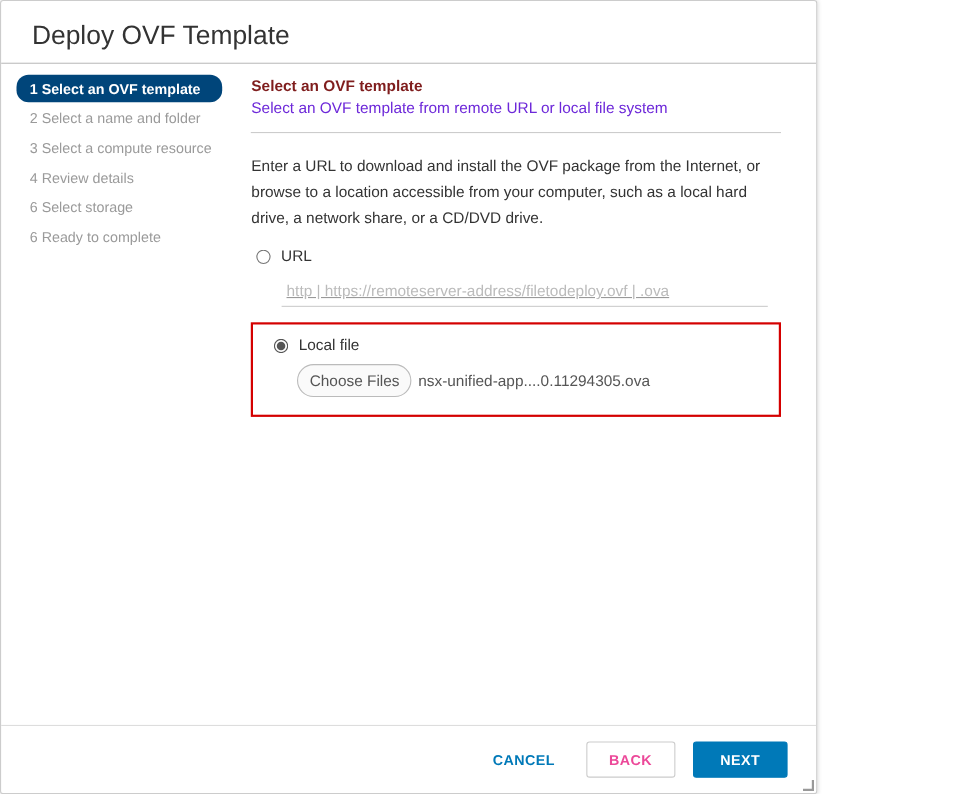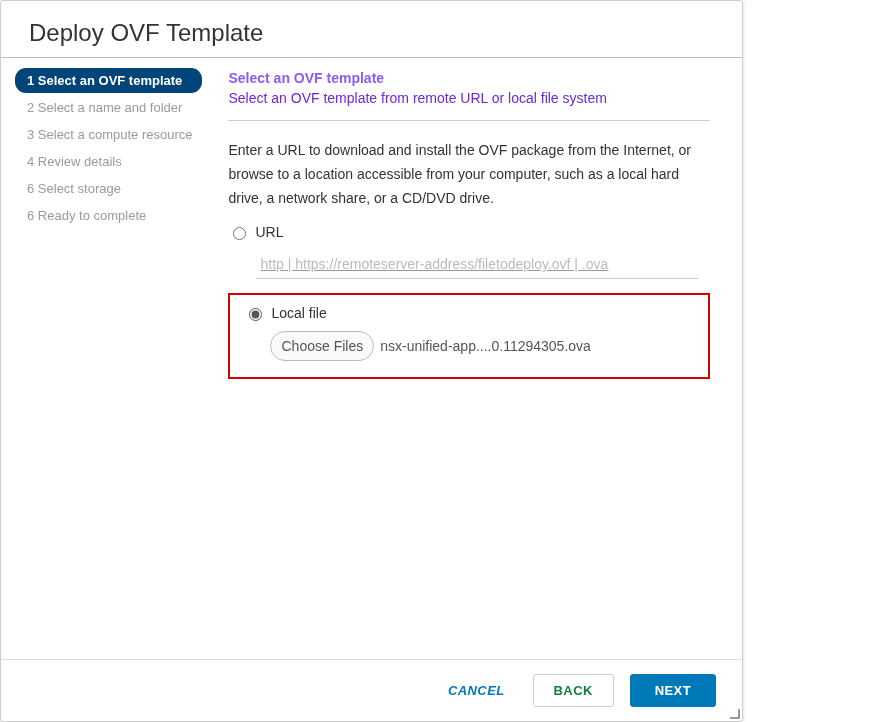--- a/index.html
+++ b/index.html
@@ -50,21 +50,21 @@
     background:#00457a;
     color:#fff;
     font-weight:600;
   }
   .content {
     flex:1 1 auto;
     padding:12px 24px 0 18px;
     overflow:auto;
   }
   .section-title {
-    font-weight:600; font-size:14px; color:#8b5cf6;
+    font-weight:600; font-size:14px; color:#7f1d1d;
   }
   .section-sub {
     font-size:14px; color:#6d28d9; margin-top:4px;
   }
   .hr { border:none; border-top:1px solid #ccc; margin:14px 0 18px 0; }
   .desc { font-size:14px; color:#333; line-height:1.7; }
   .opt-row {
     display:flex; align-items:center; gap:6px; margin-top:14px; font-size:14px;
   }
   .url-input {
@@ -102,24 +102,24 @@
     border-top:1px solid #ddd;
     display:flex;
     justify-content:flex-end;
     align-items:center;
     gap:16px;
     padding:14px 26px;
   }
   .btn-text {
     background:none; border:none; color:#0079b8;
     font-weight:600; font-size:13px; letter-spacing:0.4px;
-    padding:8px 12px; cursor:pointer;font-style:italic;
+    padding:8px 12px; cursor:pointer;
   }
   .btn-outline {
-    background:#fff; border:1px solid #ccc; color:#15803d;
+    background:#fff; border:1px solid #ccc; color:#ec4899;
     font-weight:600; font-size:13px; letter-spacing:0.4px;
     padding:8px 20px; border-radius:3px; cursor:default;
   }
   .btn-primary {
     background:#0079b8; border:1px solid #0079b8; color:#fff;
     font-weight:600; font-size:13px; letter-spacing:0.4px;
     padding:8px 24px; border-radius:3px; cursor:pointer;
   }
   .resize-grip {
     position:absolute; right:2px; bottom:2px; width:12px; height:12px;

